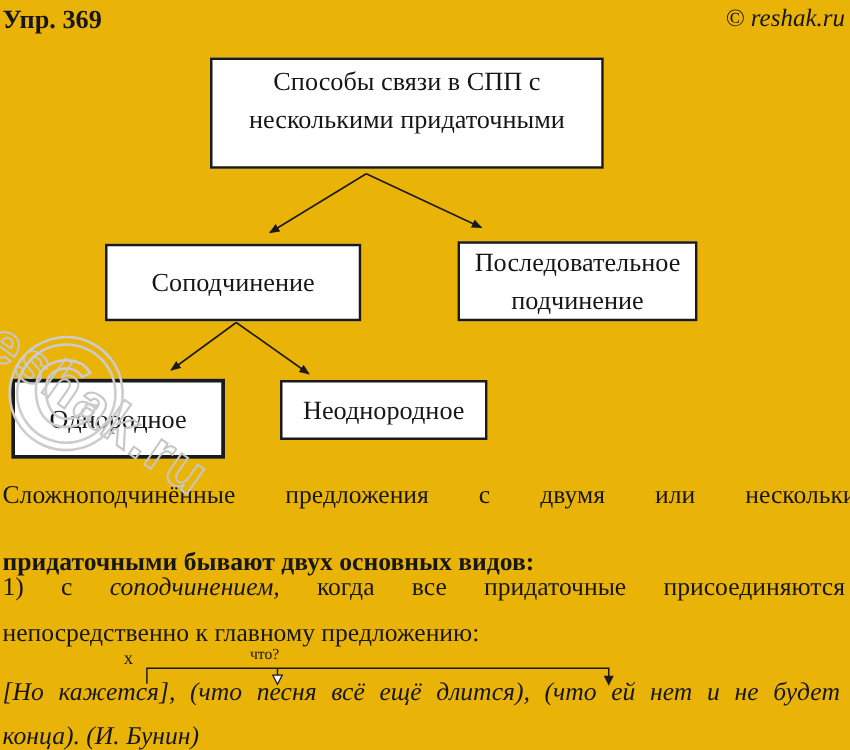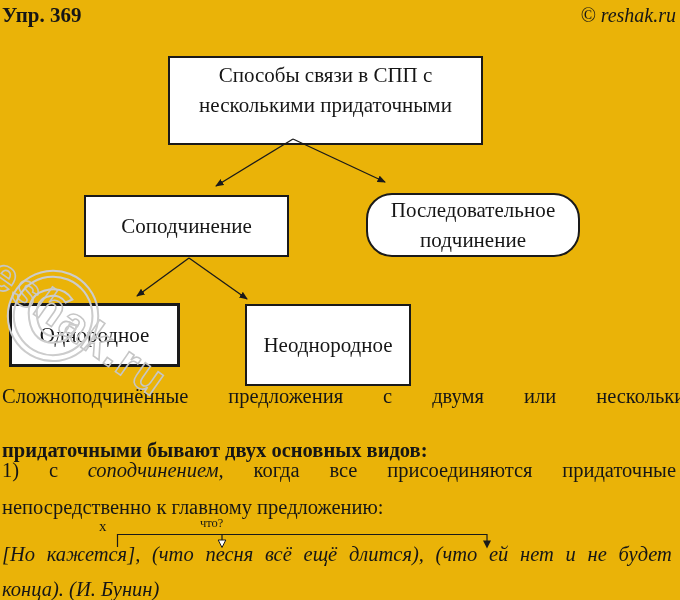--- a/index.html
+++ b/index.html
@@ -29,25 +29,25 @@
     border: 2px solid #1a1a1a;
     background: #fff;
     display: flex; flex-direction: column;
     align-items: center; justify-content: center;
     text-align: center;
     font-size: 21px;
     z-index: 2;
     box-sizing: border-box;
   }
   .dbox .bline { display: block; line-height: 30px; white-space: nowrap; }
-  .box-root  { left: 168px; top: 56px;  width: 315px; height: 89px; padding-bottom: 22px; }
+  .box-root  { left: 168px; top: 46px;  width: 315px; height: 89px; padding-bottom: 22px; }
   .box-left  { left: 84px;  top: 195px; width: 205px; height: 62px; }
-  .box-right { left: 366px; top: 193px; width: 214px; height: 64px; border-radius: 26px; }
+  .box-right { left: 366px; top: 193px; width: 192px; height: 64px; }
   .box-homo  { left: 9px;   top: 303px; width: 171px; height: 64px; border-width: 3px; }
-  .box-hetero{ left: 224px; top: 304px; width: 166px; height: 82px; border-width: 2.5px; margin-left: 21px; }
+  .box-hetero{ left: 224px; top: 304px; width: 166px; height: 48px; border-width: 2.5px; }
 
   
   .overlay {
     position: absolute; left: 0; top: 0; z-index: 6;
     pointer-events: none;
   }
 
   
   .wm { position: absolute; z-index: 4; pointer-events: none; }
   .wm-text {
@@ -151,22 +151,22 @@
   </div>
 
   <div class="tline l2">придаточными бывают двух основных видов:</div>
 
   <div class="tline just l3">
     <span>1)</span>
     <span>с</span>
     <span class="ital">соподчинением,</span>
     <span>когда</span>
     <span>все</span>
+    <span>придаточные</span>
     <span>присоединяются</span>
-    <span>придаточные</span>
   </div>
 
   <div class="tline l4">непосредственно к главному предложению:</div>
 
   <div class="tline just ital l5">
     <span>[Но</span>
     <span>кажется],</span>
     <span>(что</span>
     <span>песня</span>
     <span>всё</span>

